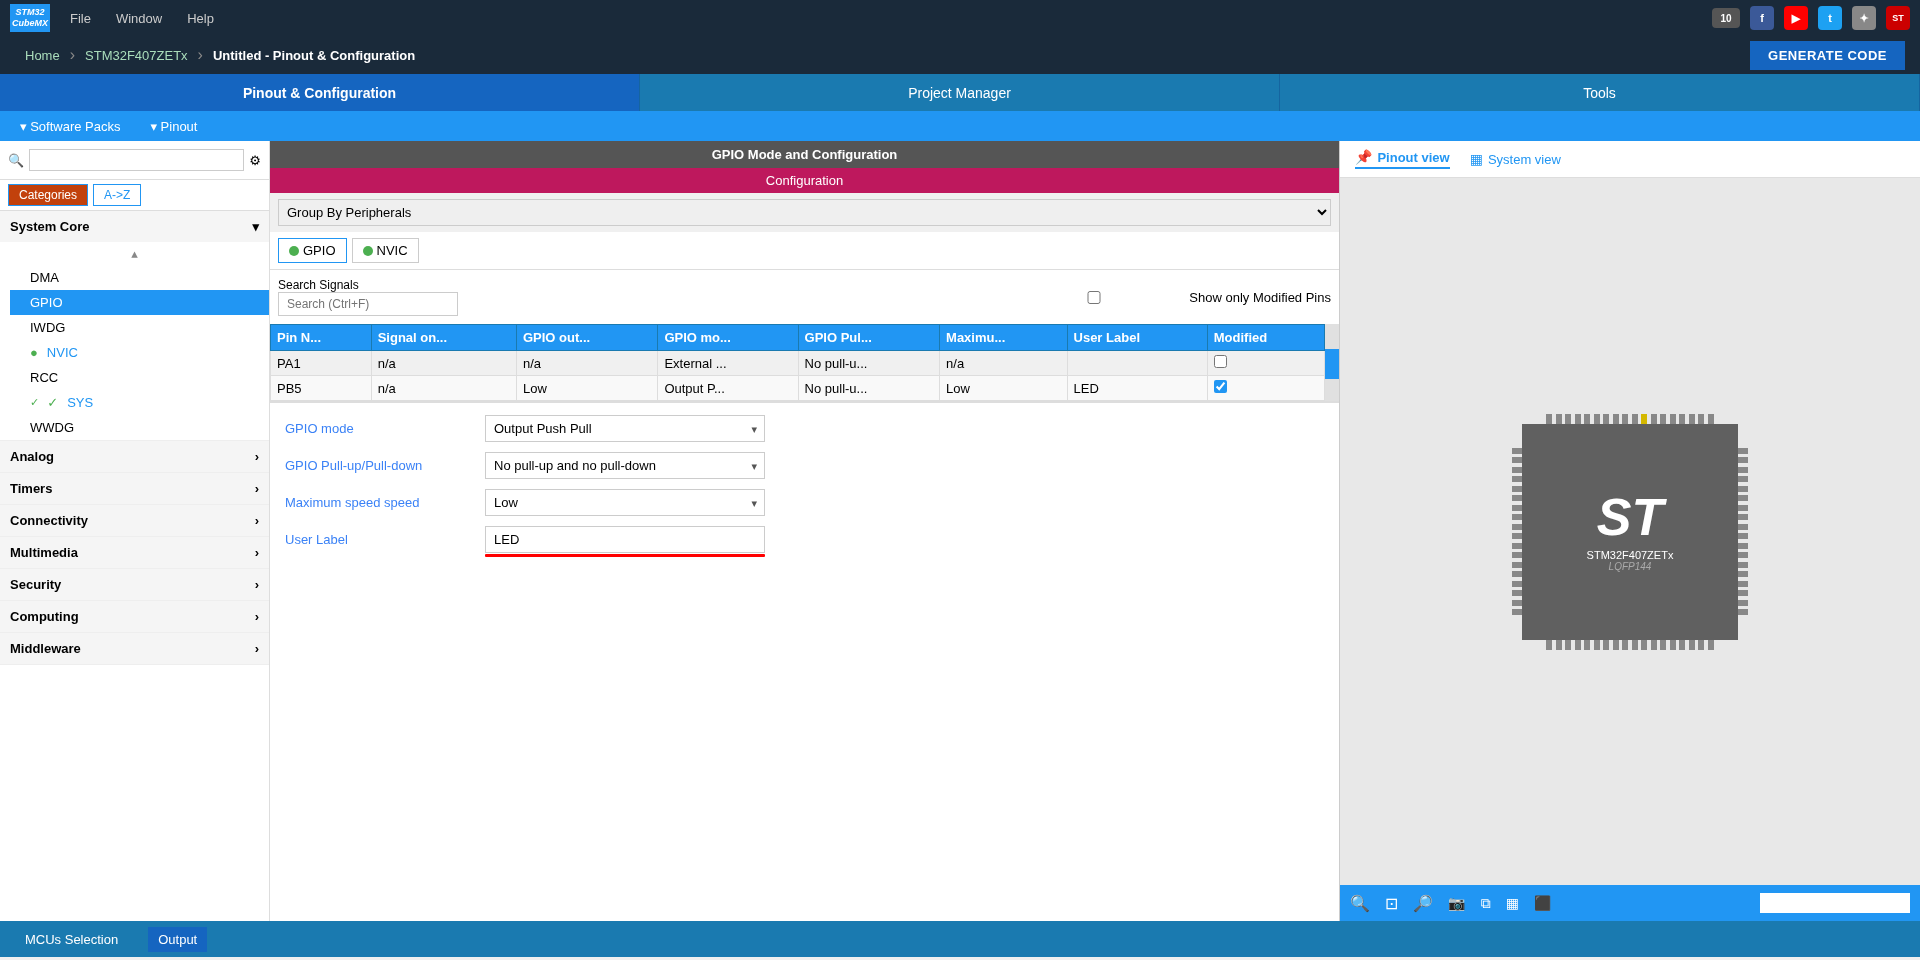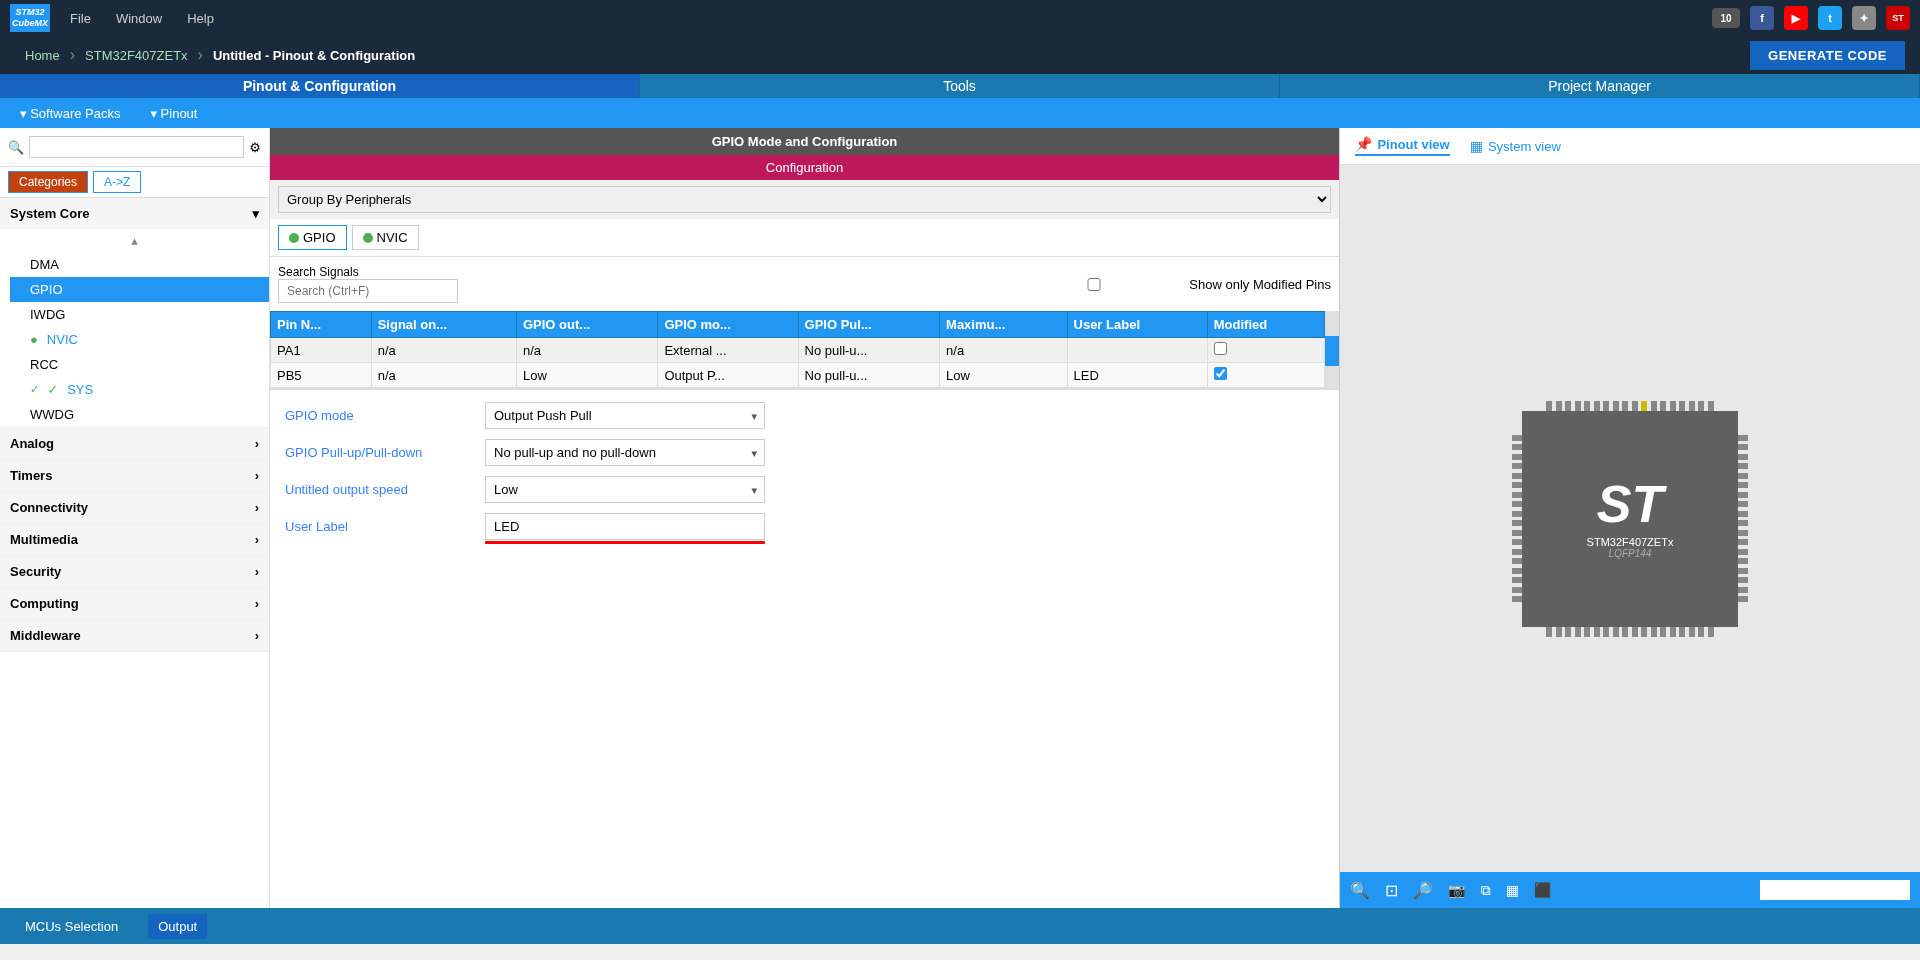--- a/index.html
+++ b/index.html
@@ -19,21 +19,21 @@
     .st { background: #cc0000; }
 
     
     .breadcrumb { background: #1a2a3a; color: white; display: flex; align-items: center; height: 38px; padding: 0 15px; gap: 0; }
     .breadcrumb-item { color: #adb; font-size: 13px; cursor: pointer; padding: 0 10px; }
     .breadcrumb-item.active { font-weight: bold; color: white; }
     .breadcrumb-sep { color: #888; font-size: 16px; }
     .generate-btn { margin-left: auto; background: #1565c0; color: white; border: none; padding: 7px 18px; font-size: 13px; font-weight: bold; cursor: pointer; letter-spacing: 0.5px; }
 
     
-    .tab-bar { display: flex; background: #1a7ab0; height: 24px; }
+    .tab-bar { display: flex; background: #1a7ab0; height: 37px; }
     .tab { flex: 1; display: flex; align-items: center; justify-content: center; color: white; font-size: 14px; cursor: pointer; border-right: 1px solid #1565a0; }
     .tab.active { background: #1565c0; font-weight: bold; }
 
     
     .sub-tab-bar { background: #2196F3; display: flex; align-items: center; height: 30px; padding: 0 20px; gap: 30px; }
     .sub-tab { color: white; font-size: 13px; cursor: pointer; display: flex; align-items: center; gap: 5px; }
 
     
     .sidebar { width: 270px; background: white; border-right: 1px solid #ddd; overflow-y: auto; display: flex; flex-direction: column; }
     .sidebar-search { display: flex; align-items: center; padding: 8px; border-bottom: 1px solid #ddd; gap: 5px; }
@@ -126,22 +126,22 @@
   <span class="breadcrumb-item">Home</span>
   <span class="breadcrumb-sep">›</span>
   <span class="breadcrumb-item">STM32F407ZETx</span>
   <span class="breadcrumb-sep">›</span>
   <span class="breadcrumb-item active">Untitled - Pinout &amp; Configuration</span>
   <button class="generate-btn">GENERATE CODE</button>
 </div>
 
 <div class="tab-bar">
   <div class="tab active">Pinout &amp; Configuration</div>
+  <div class="tab">Project Manager</div>
   <div class="tab">Tools</div>
-  <div class="tab">Project Manager</div>
 </div>
 
 <div class="sub-tab-bar">
   <div class="sub-tab">▾ Software Packs</div>
   <div class="sub-tab">▾ Pinout</div>
 </div>
 
 <div style="display:flex; height: calc(100vh - 180px); overflow:hidden;">
 
   <div class="sidebar">
@@ -329,21 +329,21 @@
         <div class="form-control">
           <div class="select-wrapper">
             <select style="width:280px; padding:5px 25px 5px 8px; border:1px solid #ccc; font-size:13px; appearance:none;">
               <option>No pull-up and no pull-down</option>
             </select>
             <span class="select-arrow">▾</span>
           </div>
         </div>
       </div>
       <div class="form-row">
-        <div class="form-label">Untitled output speed</div>
+        <div class="form-label">Maximum speed speed</div>
         <div class="form-control">
           <div class="select-wrapper">
             <select style="width:280px; padding:5px 25px 5px 8px; border:1px solid #ccc; font-size:13px; appearance:none;">
               <option>Low</option>
             </select>
             <span class="select-arrow">▾</span>
           </div>
         </div>
       </div>
       <div class="form-row">

